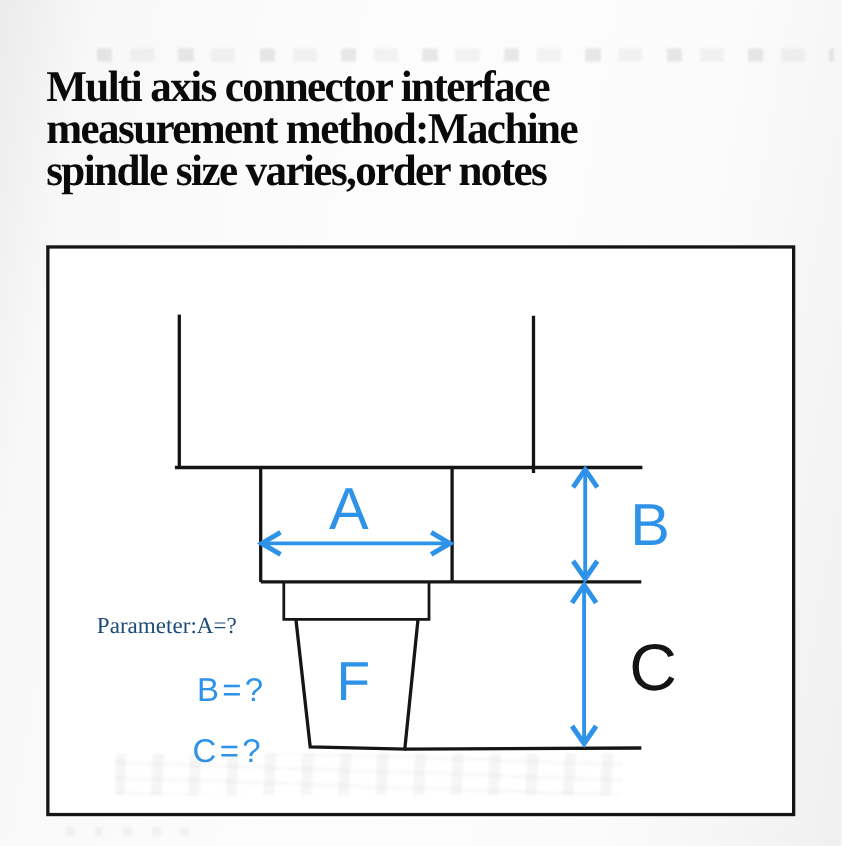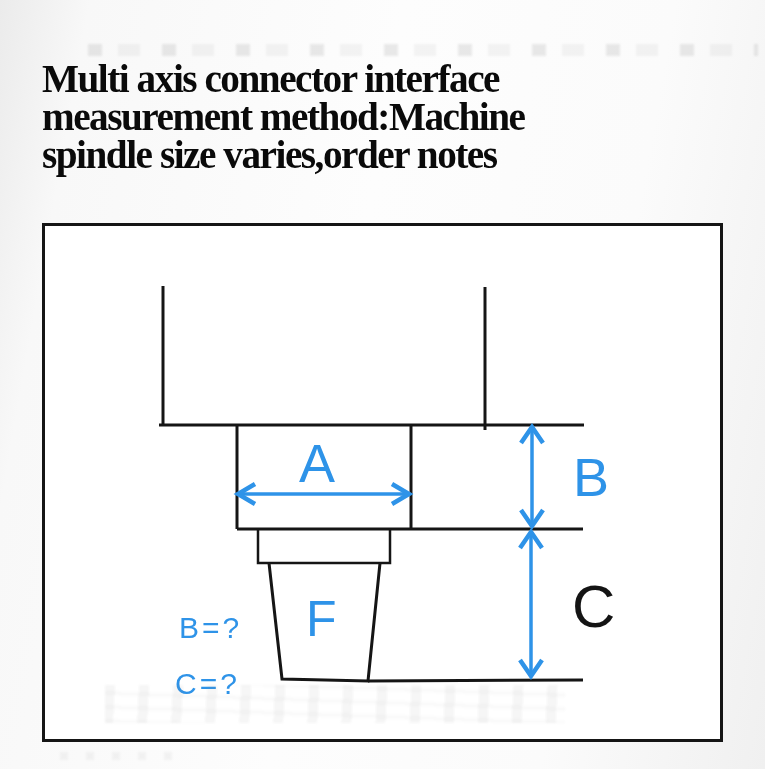--- a/index.html
+++ b/index.html
@@ -124,19 +124,20 @@
       <path class="blu" stroke-width="4.5" d="M520,548 L531,532 L542,548"></path>
       <path class="blu" stroke-width="4.5" d="M520,660 L531,676 L542,660"></path>
     </g>
   </svg>
 
   <div class="dim-label label-a">A</div>
   <div class="dim-label label-b">B</div>
   <div class="label-c">C</div>
   <div class="dim-label label-f">F</div>
 
+  <div class="param-text">Parameter:A=?</div>
   <div class="q-text q-b">B=?</div>
   <div class="q-text q-c">C=?</div>
 
   <div class="ghost ghost-bottom"></div>
   <div class="ghost ghost-under"></div>
 
 </div>
 
 </body></html>

